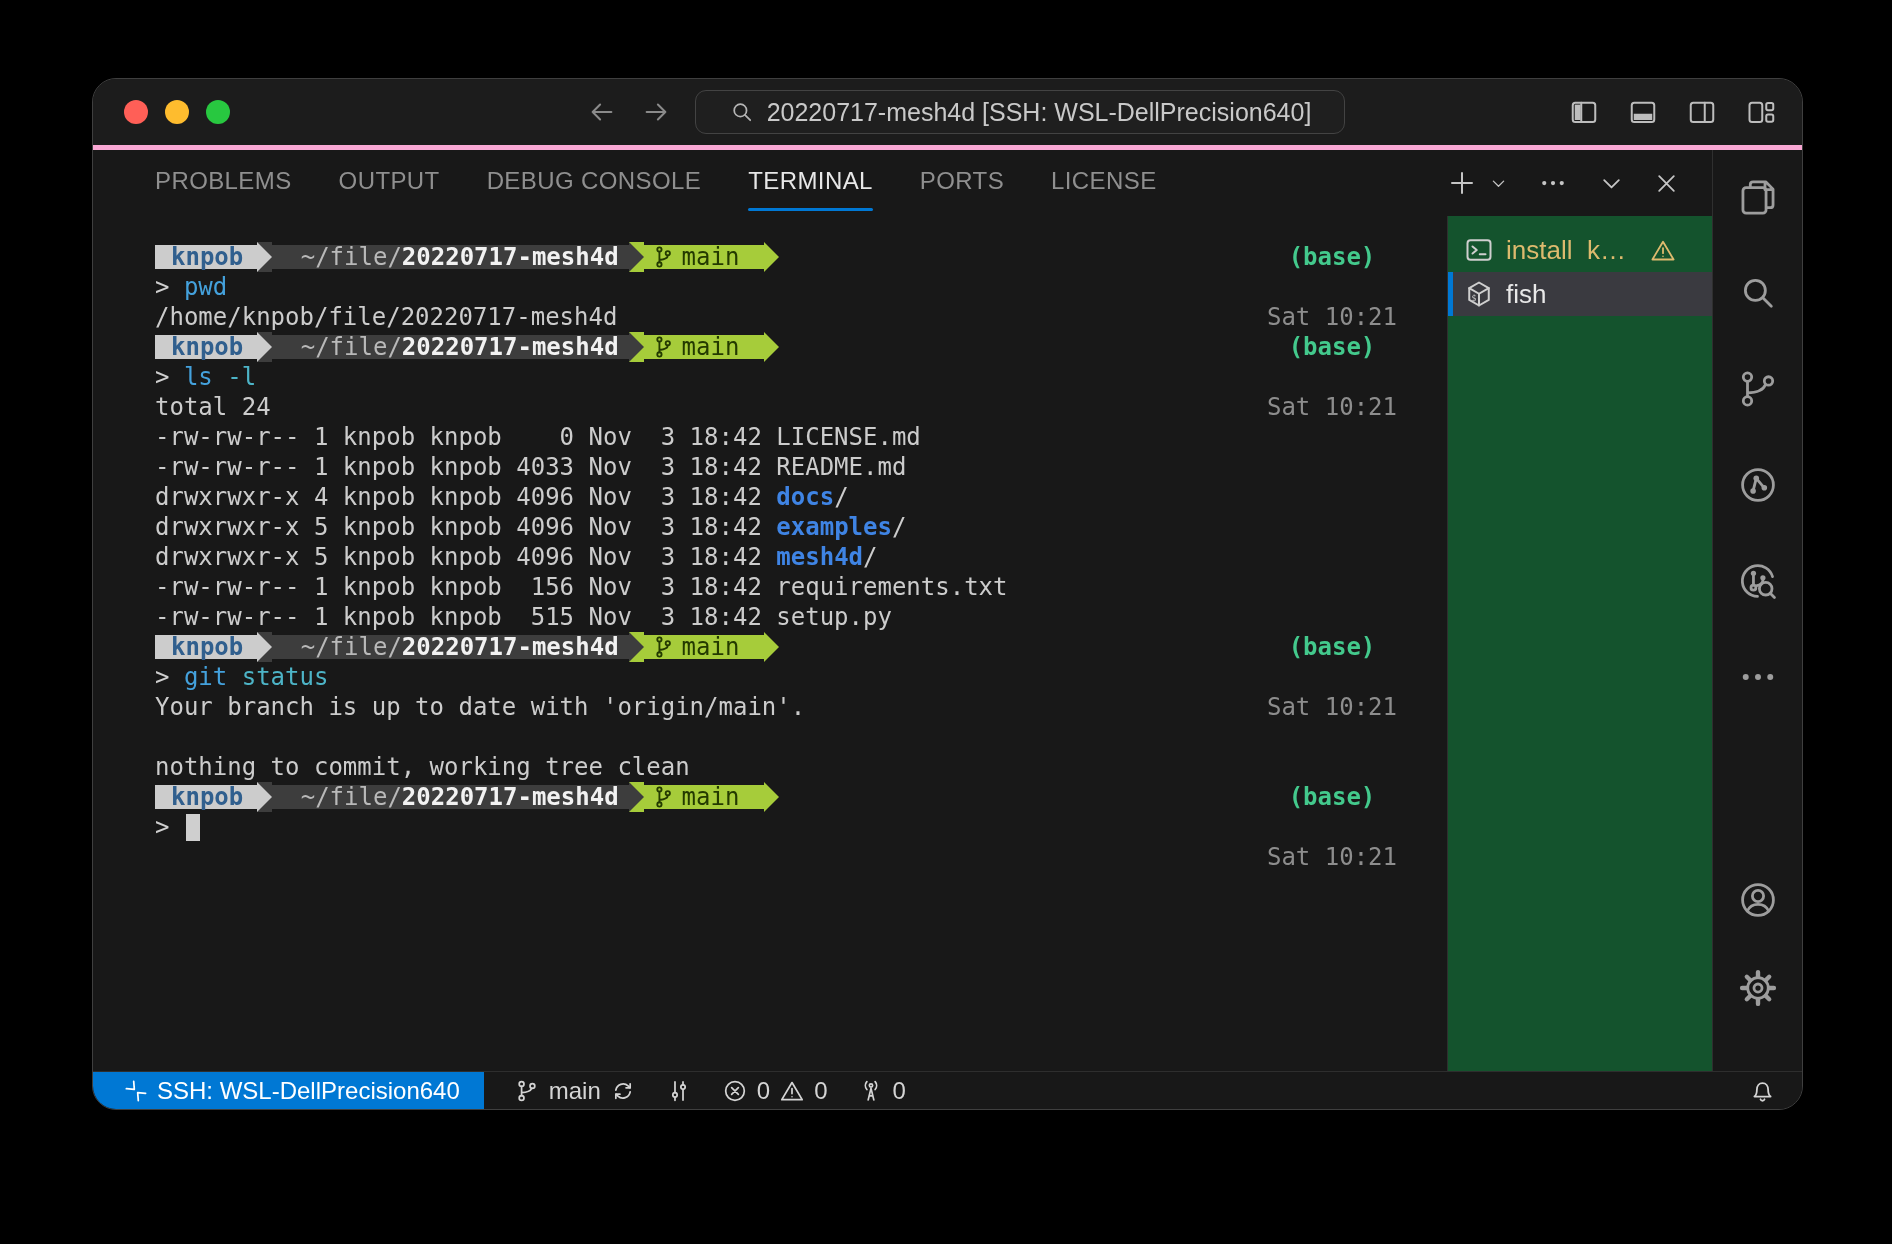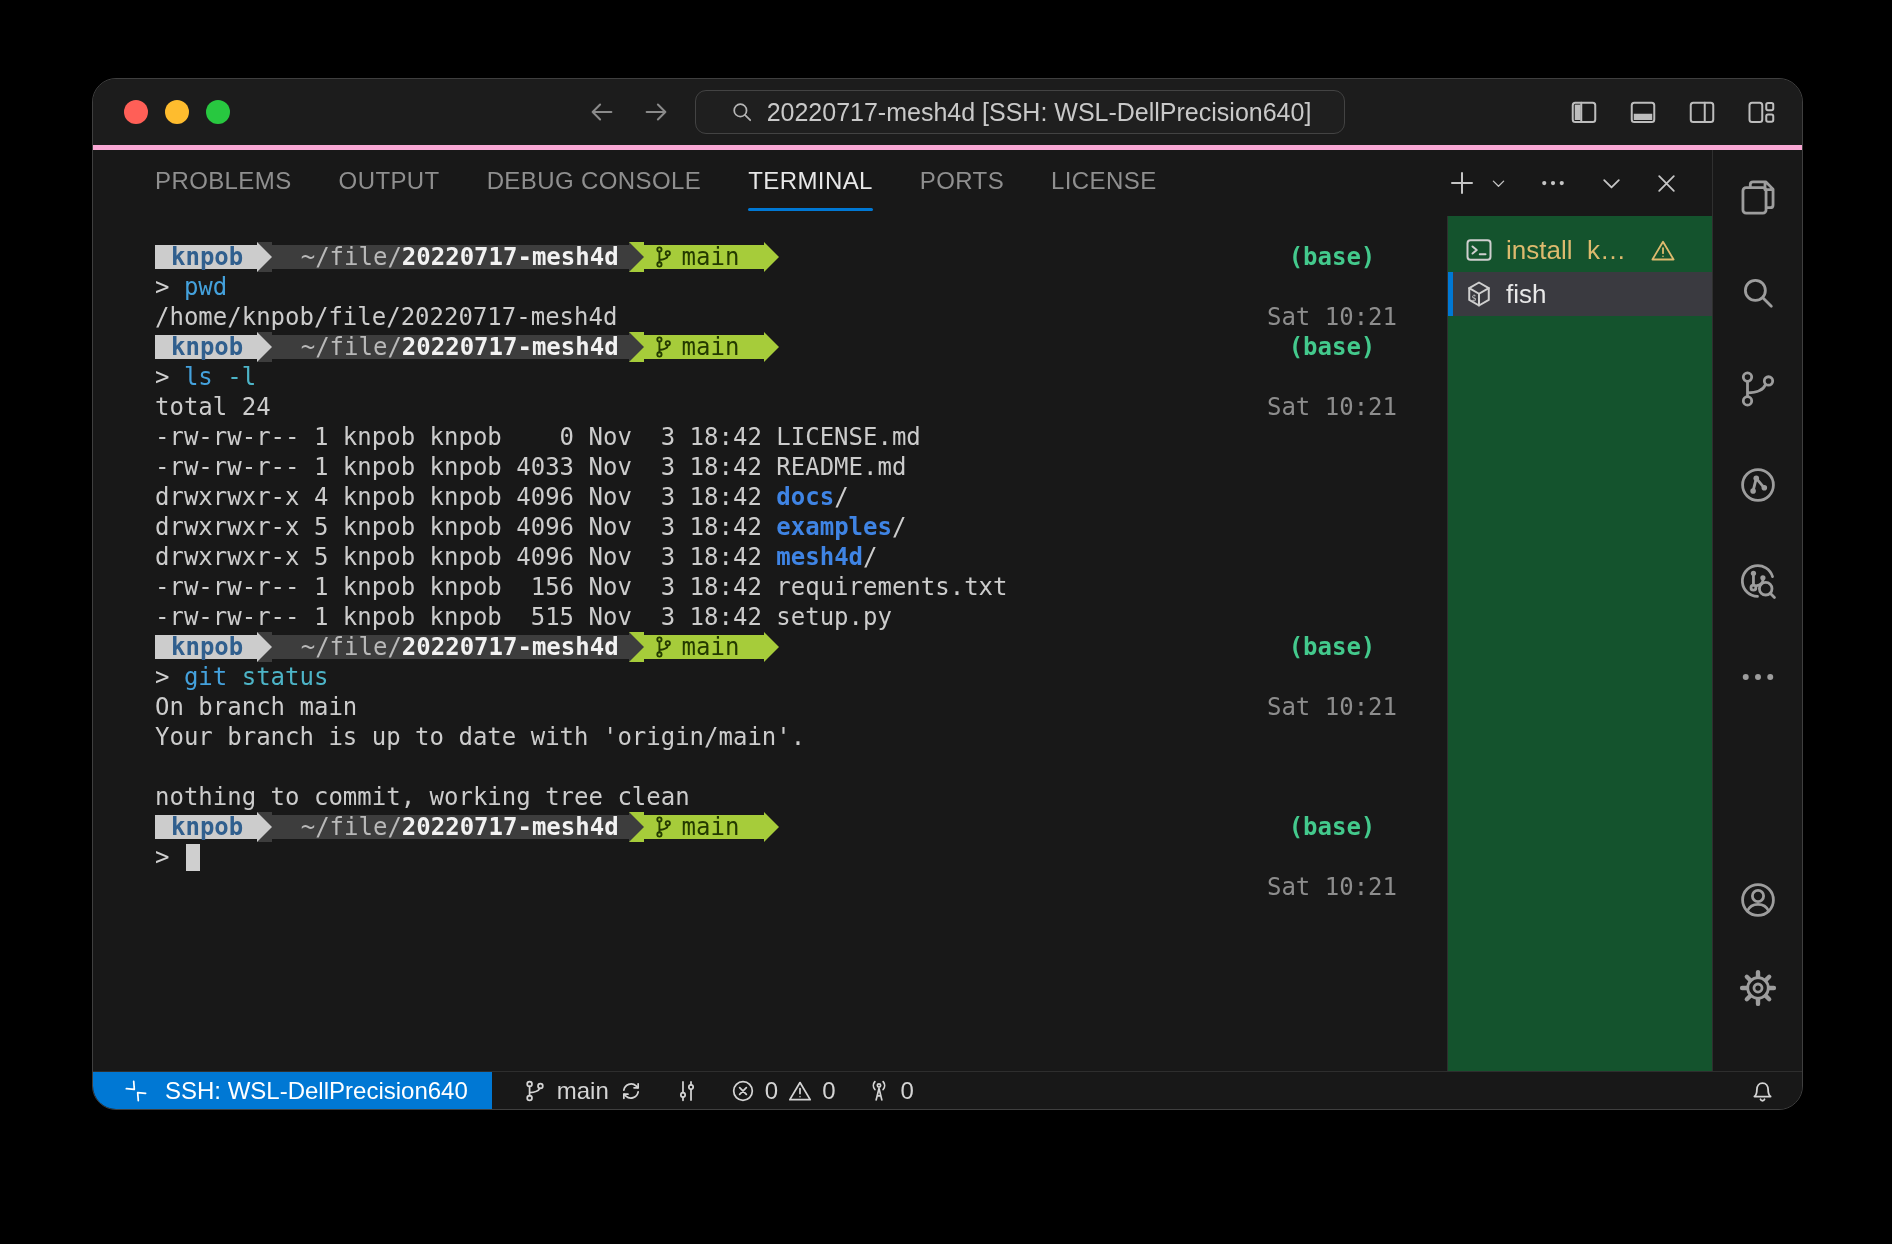--- a/index.html
+++ b/index.html
@@ -58,21 +58,21 @@
   .activitybar{width:90px;flex:0 0 90px;border-left:1px solid #2f2f2f;display:flex;flex-direction:column;
                align-items:center;padding:26px 0 62px;box-sizing:border-box;color:#9d9d9d;}
   .ab-item{width:42px;height:42px;margin-bottom:54px;display:flex;align-items:center;justify-content:center;}
   .ab-spacer{flex:1;}
   .ab-bottom .ab-item{margin-bottom:46px;}
   .ab-bottom .ab-item:last-child{margin-bottom:0;}
   .ab-item .icon{width:42px;height:42px;}
   
   .statusbar{height:37px;flex:0 0 37px;background:#181818;border-top:1px solid #2e2e2e;
              display:flex;align-items:center;font-size:24px;color:#d4d4d4;}
-  .sb-remote{height:100%;display:flex;align-items:center;gap:16px;padding:0 24px 0 30px;color:#fff;font-size:24px;}
+  .sb-remote{height:100%;display:flex;align-items:center;gap:8px;padding:0 24px 0 30px;color:#fff;font-size:24px;}
   .sb-remote .icon{width:26px;height:26px;}
   .sb-item{display:flex;align-items:center;gap:9px;margin-left:30px;}
   .sb-item .icon{width:26px;height:26px;}
   .sb-bell{margin-left:auto;margin-right:26px;display:flex;align-items:center;}
   .sb-bell .icon{width:27px;height:27px;}
   .icon{display:inline-flex;}
   .icon svg{width:100%;height:100%;}
 </style>
 </head>
 <body>
@@ -202,21 +202,20 @@
             <div class="term-line"><span>drwxrwxr-x 5 knpob knpob 4096 Nov  3 18:42 </span><span class="c-dir">mesh4d</span><span>/</span></div>
             <div class="term-line"><span>-rw-rw-r-- 1 knpob knpob  156 Nov  3 18:42 requirements.txt</span></div>
             <div class="term-line"><span>-rw-rw-r-- 1 knpob knpob  515 Nov  3 18:42 setup.py</span></div>
             <div class="term-line"><span class="pl-seg pl-seg1" style="background: rgb(204, 204, 204); color: rgb(48, 95, 142);">knpob</span><span class="arr" style="background: rgb(61, 61, 61);"><span class="tri" style="border-left-color:#cccccc"></span></span><span class="pl-seg pl-seg2" style="background: rgb(61, 61, 61); color: rgb(185, 185, 185);"> ~/file/<b style="color:#f2f2f2">20220717-mesh4d</b> </span><span class="arr" style="background: rgb(166, 204, 58);"><span class="tri" style="border-left-color:#3d3d3d"></span></span><span class="pl-seg pl-seg3" style="background: rgb(166, 204, 58); color: rgb(35, 58, 0);"><span class="prompt-branch-icon"><svg viewBox="0 0 24 28" fill="none" stroke="#233a00" stroke-width="2" stroke-linecap="round">
                     <circle cx="8" cy="6" r="2.3"></circle>
                     <circle cx="8" cy="22" r="2.3"></circle>
                     <circle cx="17" cy="10" r="2.3"></circle>
                     <path d="M8 8.3v11.4M17 12.3c0 3.4-3.6 4.3-9 4.9"></path>
                   </svg></span><span>main </span></span><span class="arr"><span class="tri" style="border-left-color:#a6cc3a"></span></span></div>
             <div class="term-line"><span><span style="color:#cfcfcf">&gt; </span><span class="c-cmd">git</span><span class="c-arg"> status</span></span><span class="rprompt"><span class="env" style="color:#43c98c">(base)</span><span>  </span><span style="color:#8d8d8d">Sat 10:21</span></span></div>
-            <div class="term-line"><span>On branch main</span></div>
             <div class="term-line"><span>Your branch is up to date with 'origin/main'.</span></div>
             <div class="term-line"><span></span></div>
             <div class="term-line"><span>nothing to commit, working tree clean</span></div>
             <div class="term-line"><span class="pl-seg pl-seg1" style="background: rgb(204, 204, 204); color: rgb(48, 95, 142);">knpob</span><span class="arr" style="background: rgb(61, 61, 61);"><span class="tri" style="border-left-color:#cccccc"></span></span><span class="pl-seg pl-seg2" style="background: rgb(61, 61, 61); color: rgb(185, 185, 185);"> ~/file/<b style="color:#f2f2f2">20220717-mesh4d</b> </span><span class="arr" style="background: rgb(166, 204, 58);"><span class="tri" style="border-left-color:#3d3d3d"></span></span><span class="pl-seg pl-seg3" style="background: rgb(166, 204, 58); color: rgb(35, 58, 0);"><span class="prompt-branch-icon"><svg viewBox="0 0 24 28" fill="none" stroke="#233a00" stroke-width="2" stroke-linecap="round">
                     <circle cx="8" cy="6" r="2.3"></circle>
                     <circle cx="8" cy="22" r="2.3"></circle>
                     <circle cx="17" cy="10" r="2.3"></circle>
                     <path d="M8 8.3v11.4M17 12.3c0 3.4-3.6 4.3-9 4.9"></path>
                   </svg></span><span>main </span></span><span class="arr"><span class="tri" style="border-left-color:#a6cc3a"></span></span></div>
             <div class="term-line"><span><span style="color:#cfcfcf">&gt; </span></span><span class="cursor" style="background: rgb(207, 207, 207);"></span><span class="rprompt"><span class="env" style="color:#43c98c">(base)</span><span>  </span><span style="color:#8d8d8d">Sat 10:21</span></span></div>

